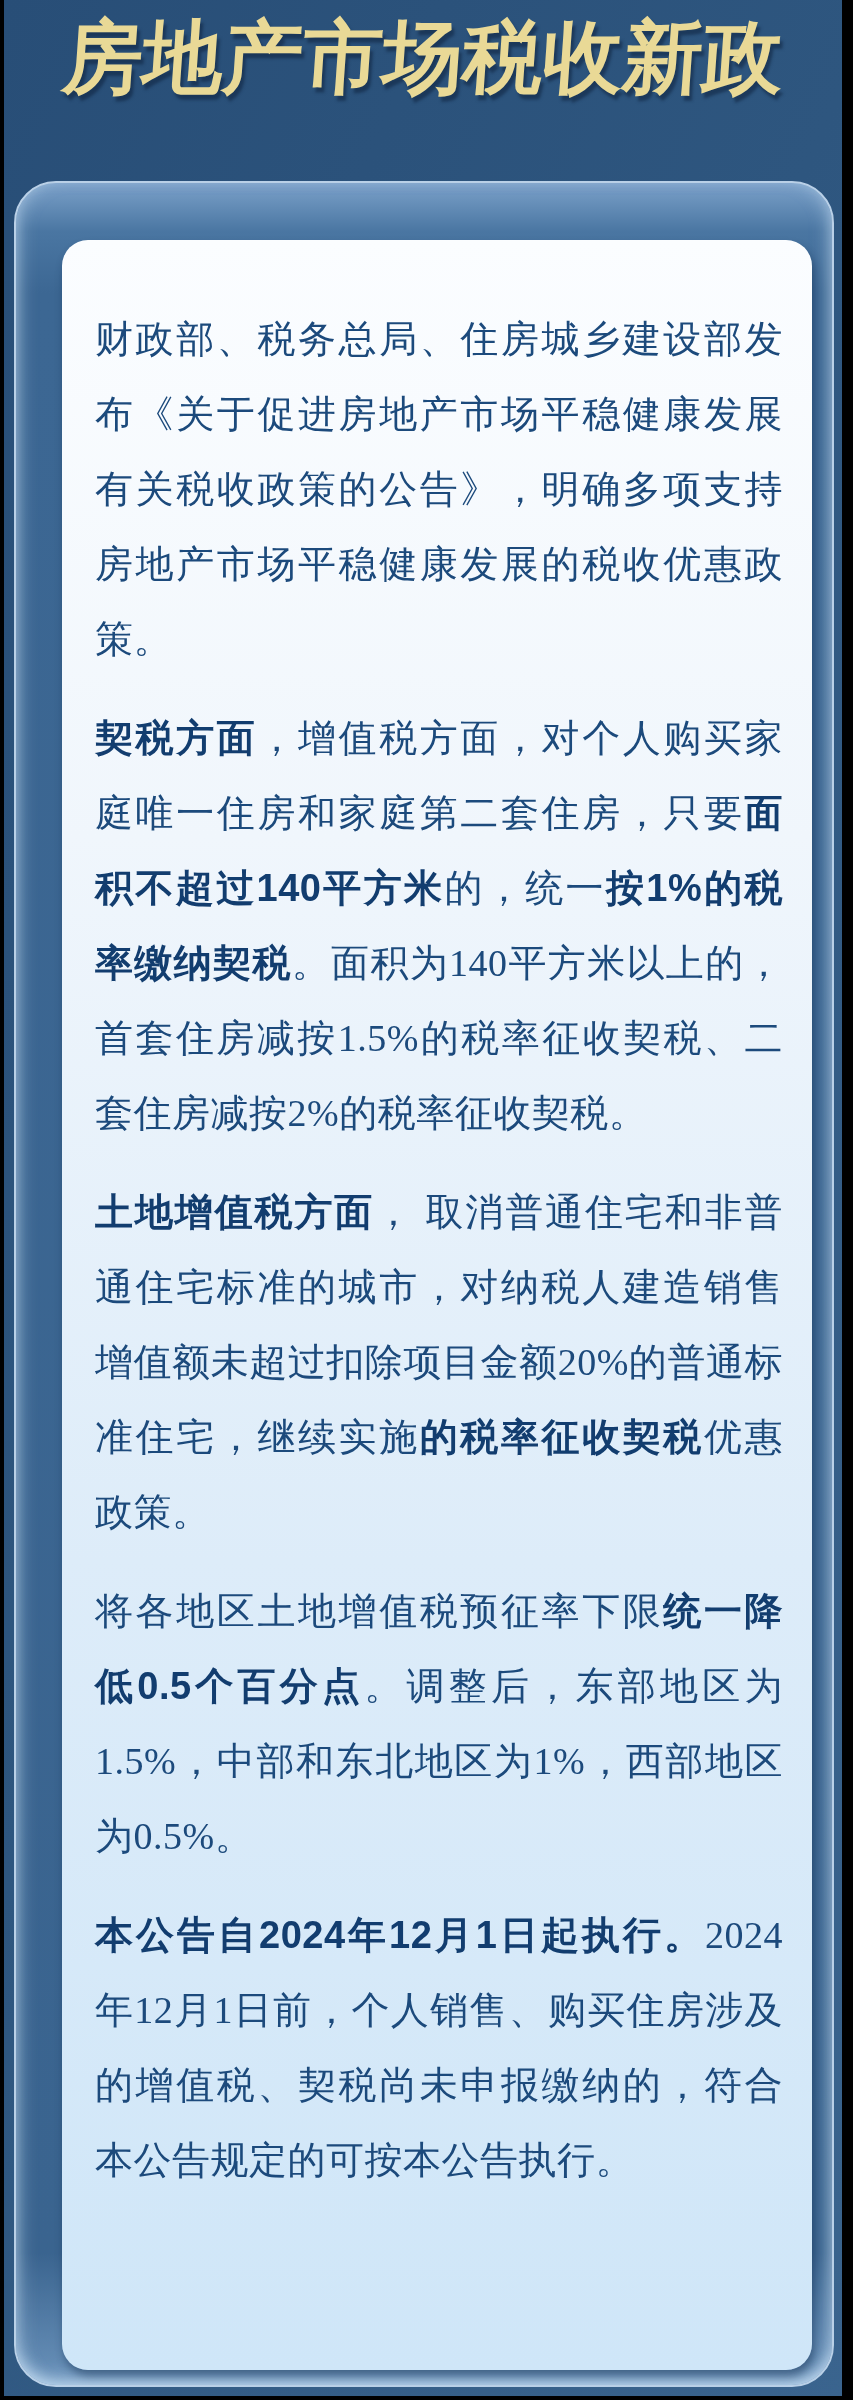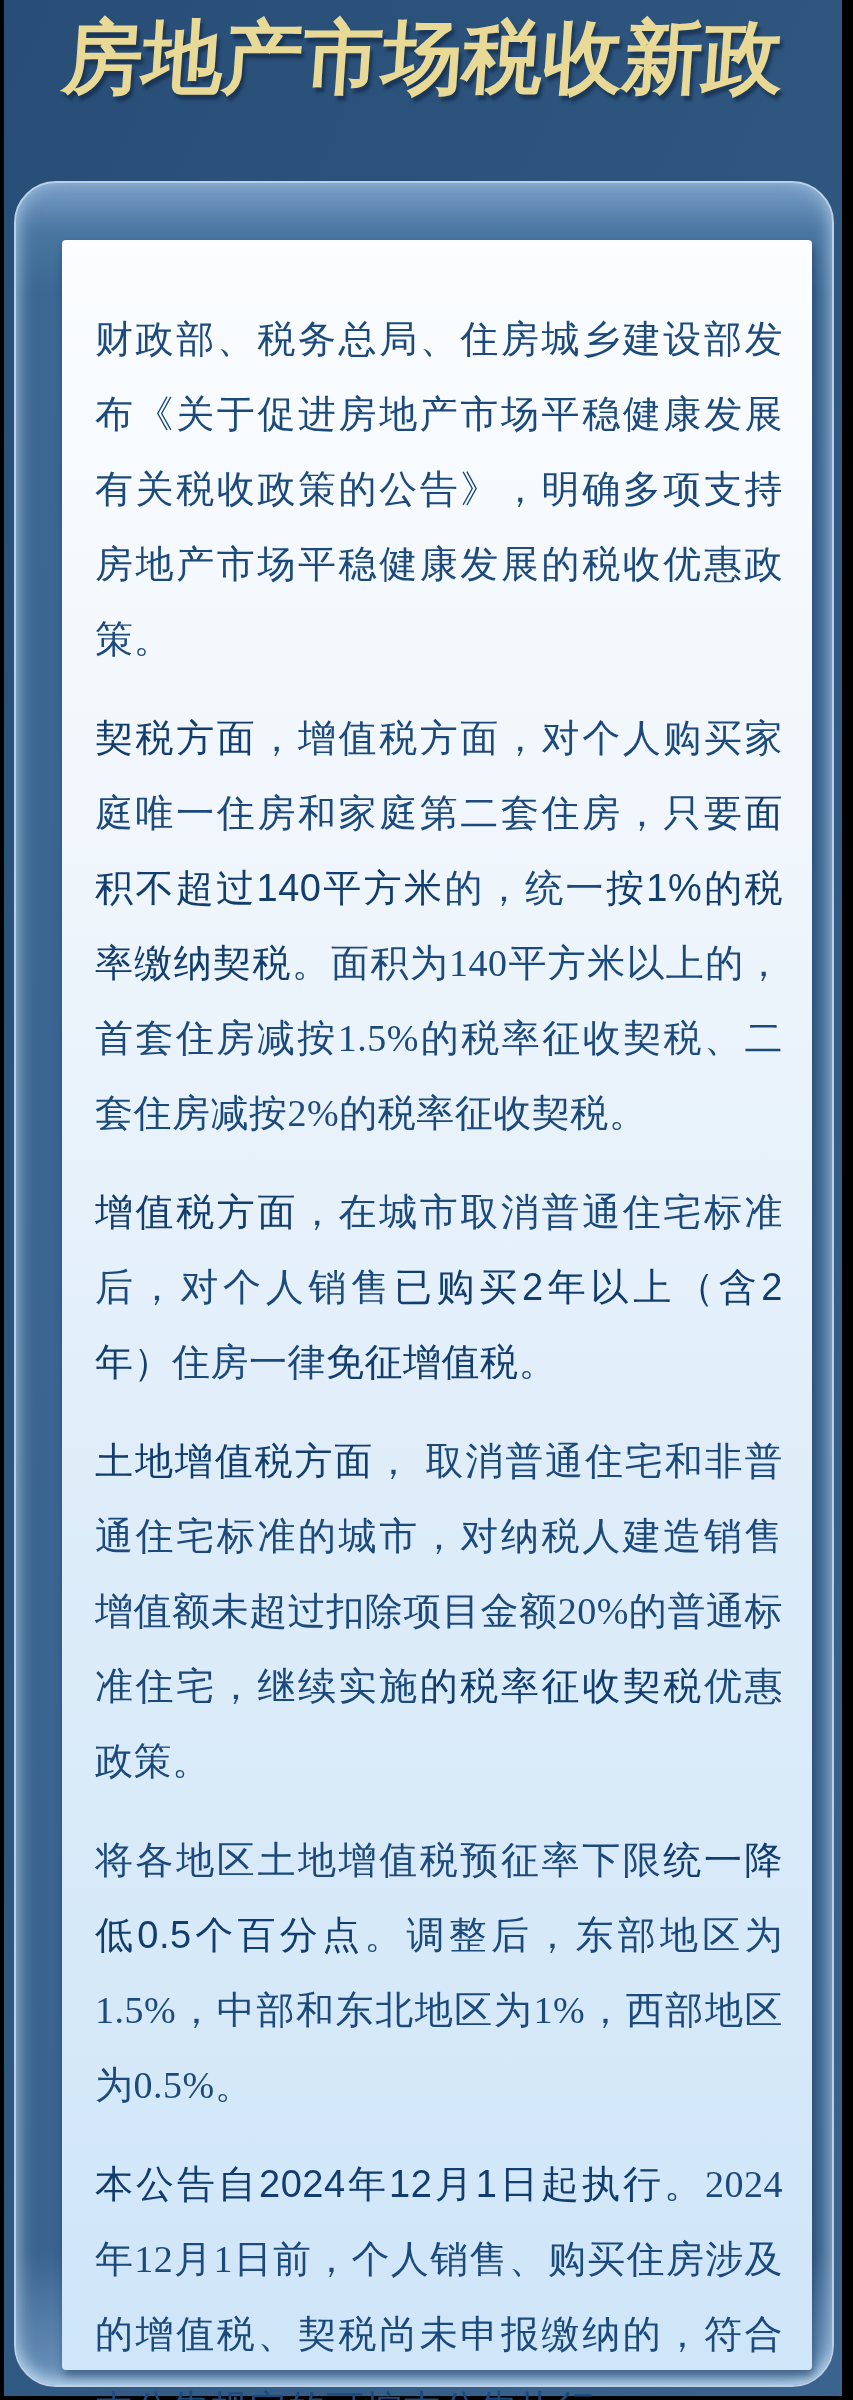--- a/index.html
+++ b/index.html
@@ -66,21 +66,21 @@
       inset 0 -12px 18px -8px rgba(205, 228, 248, 0.85),
       inset 12px 0 18px -10px rgba(205, 228, 248, 0.55),
       inset -12px 0 18px -10px rgba(205, 228, 248, 0.55);
   }
   .inner-card {
     position: absolute;
     left: 46px;
     right: 20px;
     top: 57px;
     bottom: 15px;
-    border-radius: 4px;
+    border-radius: 26px;
     background: linear-gradient(180deg,
       #fbfdff 0%,
       #f0f6fc 28%,
       #ddecf9 62%,
       #cfe6f8 100%);
     box-shadow: 2px 6px 8px rgba(14, 40, 74, 0.45);
   }
   .article {
     position: absolute;
     left: 33px;
@@ -93,39 +93,38 @@
     letter-spacing: 0.5px;
   }
   .article p {
     margin: 0 0 24px 0;
   }
   .article p:last-child {
     margin-bottom: 0;
   }
   .b {
     font-family: "Liberation Sans", sans-serif;
-    font-weight: 400;
+    font-weight: 700;
     color: #123d6f;
   }
 </style>
 </head>
 <body>
 
 <div class="screen">
   <div class="page-bg">
     <header class="header">
       <h1 class="title">房地产市场税收新政</h1>
     </header>
 
     <div class="outer-card">
       <div class="inner-card">
         <div class="article">
             <p><span>财政部、税务总局、住房城乡建设部发布《关于促进房地产市场平稳健康发展有关税收政策的公告》，明确多项支持房地产市场平稳健康发展的税收优惠政策。</span></p>
             <p><span class="b">契税方面</span><span>，增值税方面，对个人购买家庭唯一住房和家庭第二套住房，只要</span><span class="b">面积不超过140平方米</span><span>的，统一</span><span class="b">按1%的税率缴纳契税</span><span>。面积为140平方米以上的，首套住房减按1.5%的税率征收契税、二套住房减按2%的税率征收契税。</span></p>
-            <p><span class="b">增值税方面</span><span>，在城市取消普通住宅标准后，对个人销售</span><span class="b">已购买2年以上（含2年）</span><span>住房一律</span><span class="b">免征增值税</span><span>。</span></p>
             <p><span class="b">土地增值税方面</span><span>， 取消普通住宅和非普通住宅标准的城市，对纳税人建造销售增值额未超过扣除项目金额20%的普通标准住宅，继续实施</span><span class="b">的税率征收契税</span><span>优惠政策。</span></p>
             <p><span>将各地区土地增值税预征率下限</span><span class="b">统一降低0.5个百分点</span><span>。调整后，东部地区为1.5%，中部和东北地区为1%，西部地区为0.5%。</span></p>
             <p><span class="b">本公告自2024年12月1日起执行。</span><span>2024年12月1日前，个人销售、购买住房涉及的增值税、契税尚未申报缴纳的，符合本公告规定的可按本公告执行。</span></p>
           </div>
       </div>
     </div>
   </div>
 </div>
 
 </body></html>

